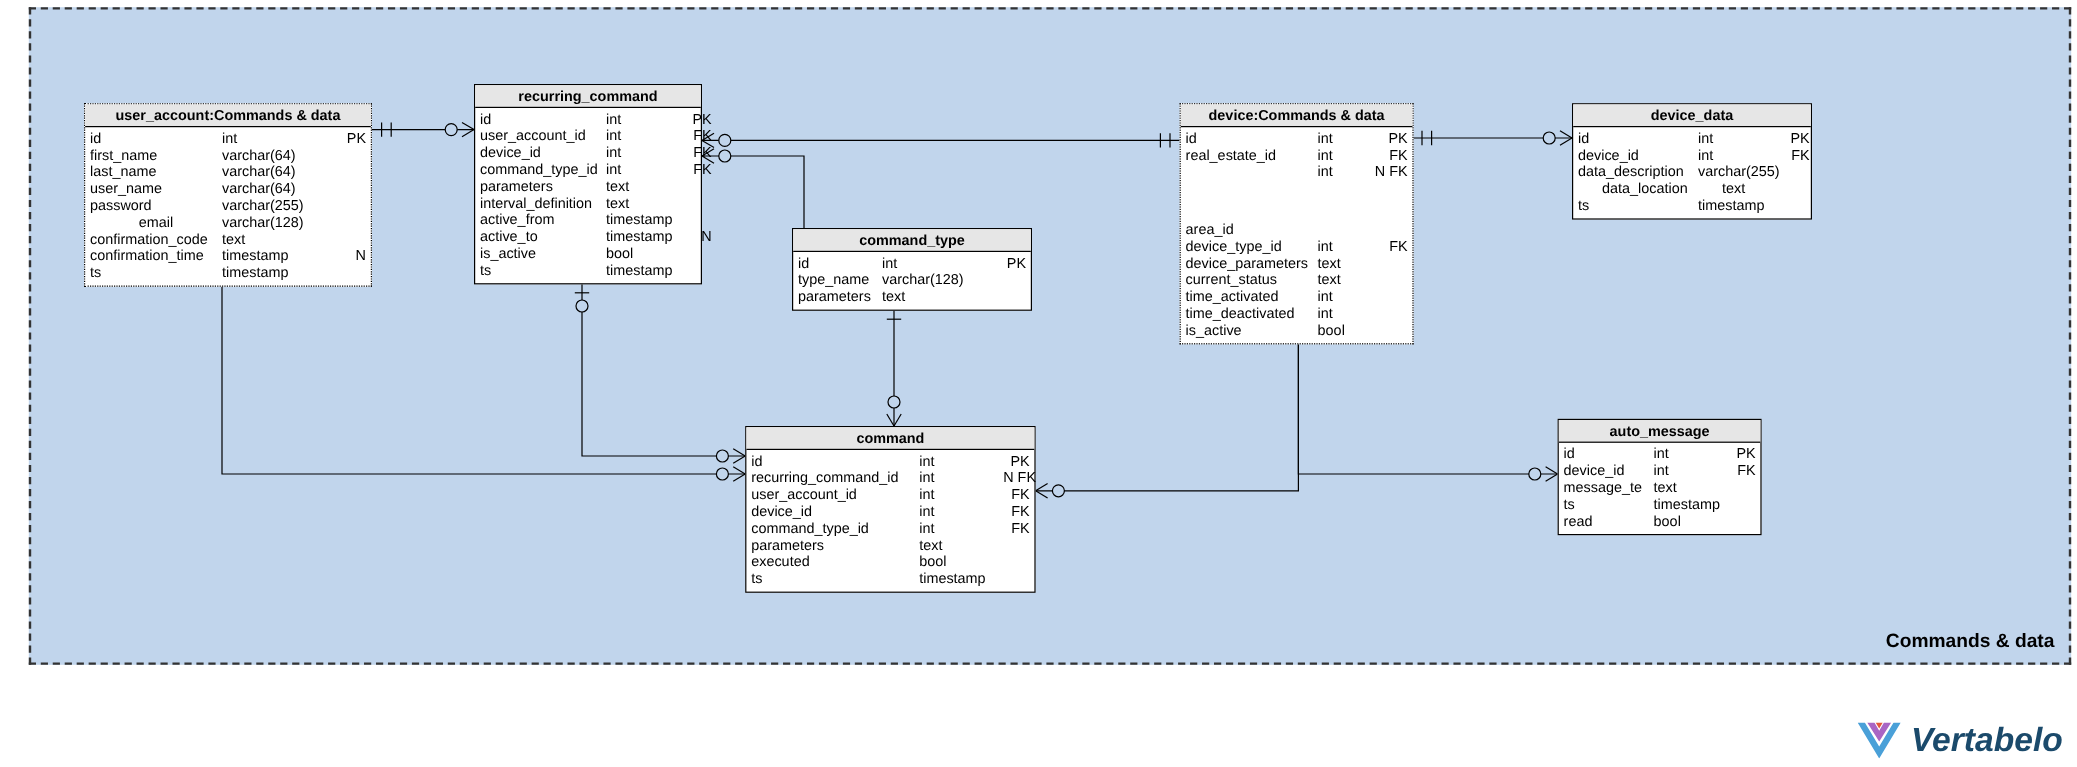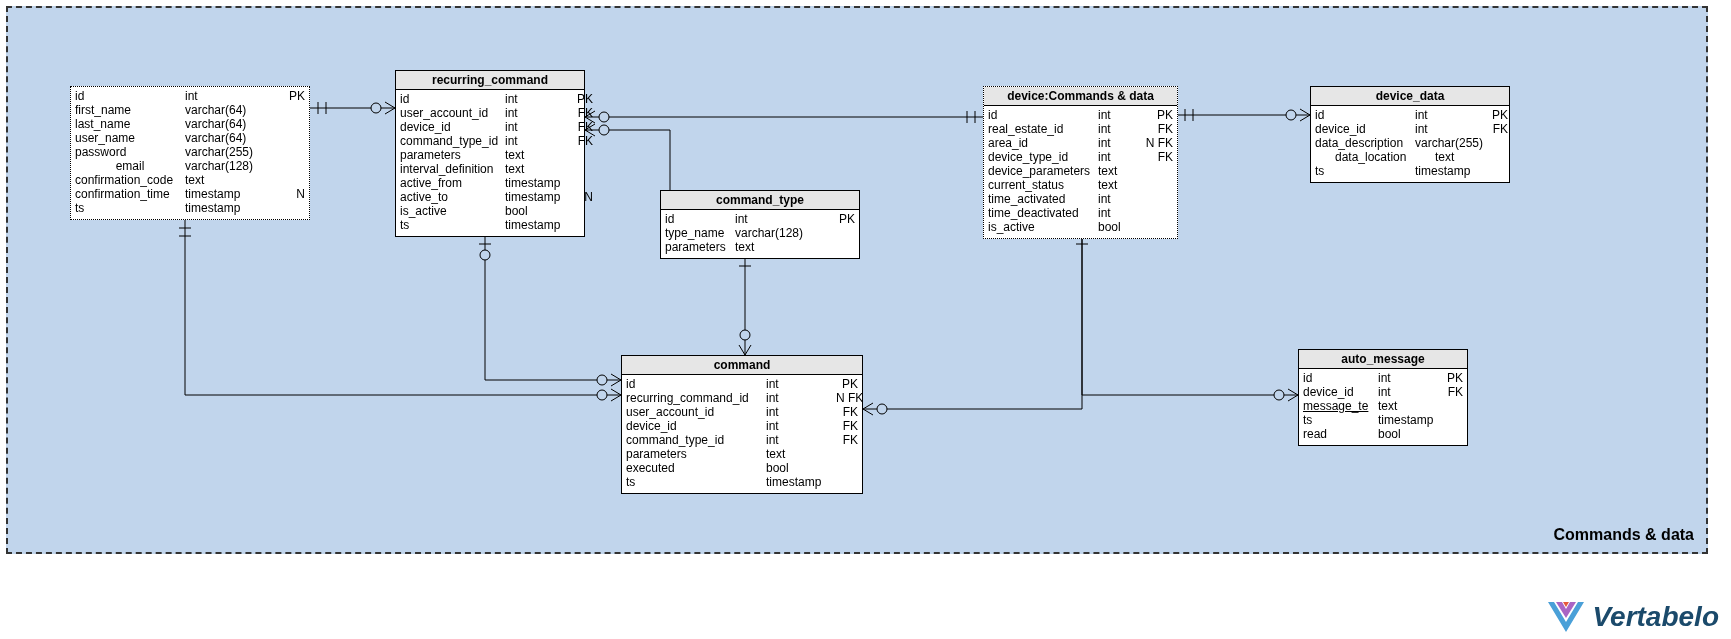--- a/index.html
+++ b/index.html
@@ -86,21 +86,21 @@
     font-style: italic;
     font-size: 28px;
     color: #1b4a6b;
   }
 </style>
 </head>
 <body>
 
 <div class="canvas">
 
-  <div class="area" style="left:6px; top:6px; width:1702px; height:548px;padding-left:48px;">
+  <div class="area" style="left:24px; top:6px; width:1702px; height:548px;padding-left:48px;">
     <div class="area-label">Commands &amp; data</div>
   </div>
 
   <svg class="edges">
 
     <g>
       <polyline points="310,108 395,108"></polyline>
       <line x1="318" y1="102" x2="318" y2="114"></line>
       <line x1="326" y1="102" x2="326" y2="114"></line>
       <polyline points="395,108 385,102"></polyline>
@@ -174,20 +174,21 @@
 
     <g>
       <polyline points="1082,228 1082,395 1298,395"></polyline>
       <polyline points="1298,395 1288,389"></polyline>
         <polyline points="1298,395 1288,401"></polyline>
       <circle cx="1279" cy="395" r="5"></circle>
     </g>
   </svg>
 
   <div id="ent-user_account" class="entity ref" style="left:70px;  top:86px;  width:240px;">
+      <div class="title">user_account:Commands &amp; data</div>
       <div class="body">
         <div class="erow">
           <span class="c-name" style="width: 110px;">id</span>
           <span class="c-type" style="width: 85px;">int</span>
           <span class="c-key">PK</span>
         </div>
         <div class="erow">
           <span class="c-name" style="width: 110px;">first_name</span>
           <span class="c-type" style="width: 85px;">varchar(64)</span>
           <span class="c-key"></span>
@@ -311,21 +312,21 @@
           <span class="c-name" style="width: 110px;">id</span>
           <span class="c-type" style="width: 35px;">int</span>
           <span class="c-key">PK</span>
         </div>
         <div class="erow">
           <span class="c-name" style="width: 110px;">real_estate_id</span>
           <span class="c-type" style="width: 35px;">int</span>
           <span class="c-key">FK</span>
         </div>
         <div class="erow">
-          <span class="c-name" style="width: 110px;">area_id</span>
+          <span class="c-name" style="width: 110px; margin-top: 48px;">area_id</span>
           <span class="c-type" style="width: 35px;">int</span>
           <span class="c-key">N FK</span>
         </div>
         <div class="erow">
           <span class="c-name" style="width: 110px;">device_type_id</span>
           <span class="c-type" style="width: 35px;">int</span>
           <span class="c-key">FK</span>
         </div>
         <div class="erow">
           <span class="c-name" style="width: 110px;">device_parameters</span>
@@ -436,21 +437,21 @@
           <span class="c-name" style="width: 75px;">id</span>
           <span class="c-type" style="width: 65px;">int</span>
           <span class="c-key">PK</span>
         </div>
         <div class="erow">
           <span class="c-name" style="width: 75px;">device_id</span>
           <span class="c-type" style="width: 65px;">int</span>
           <span class="c-key">FK</span>
         </div>
         <div class="erow">
-          <span class="c-name" style="width: 75px; text-decoration: underline;">message_te</span>
+          <span class="c-name" style="width: 75px;">message_te</span>
           <span class="c-type" style="width: 65px;">text</span>
           <span class="c-key"></span>
         </div>
         <div class="erow">
           <span class="c-name" style="width: 75px;">ts</span>
           <span class="c-type" style="width: 65px;">timestamp</span>
           <span class="c-key"></span>
         </div>
         <div class="erow">
           <span class="c-name" style="width: 75px;">read</span>

